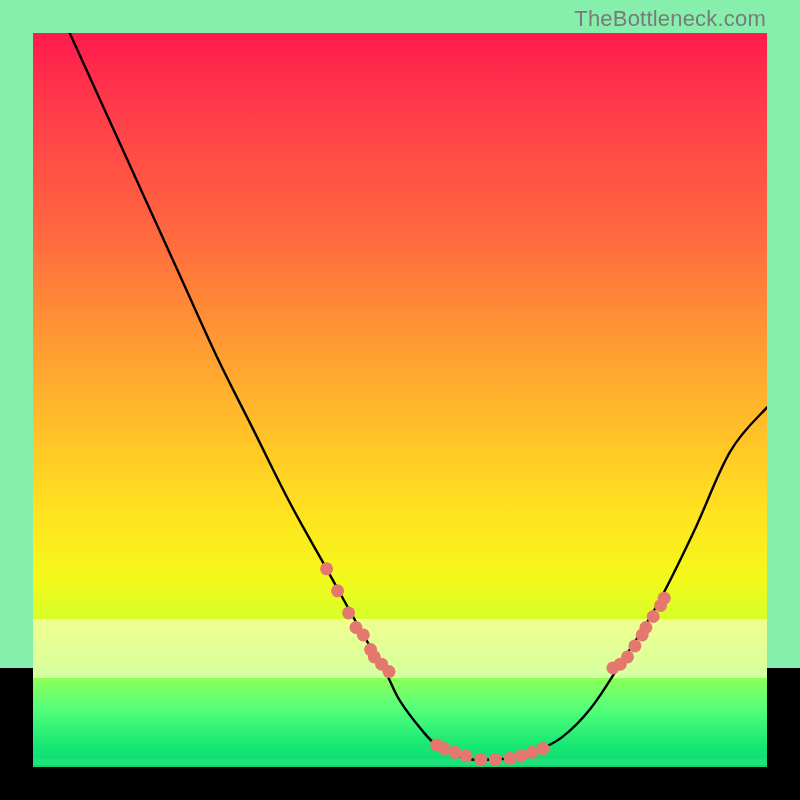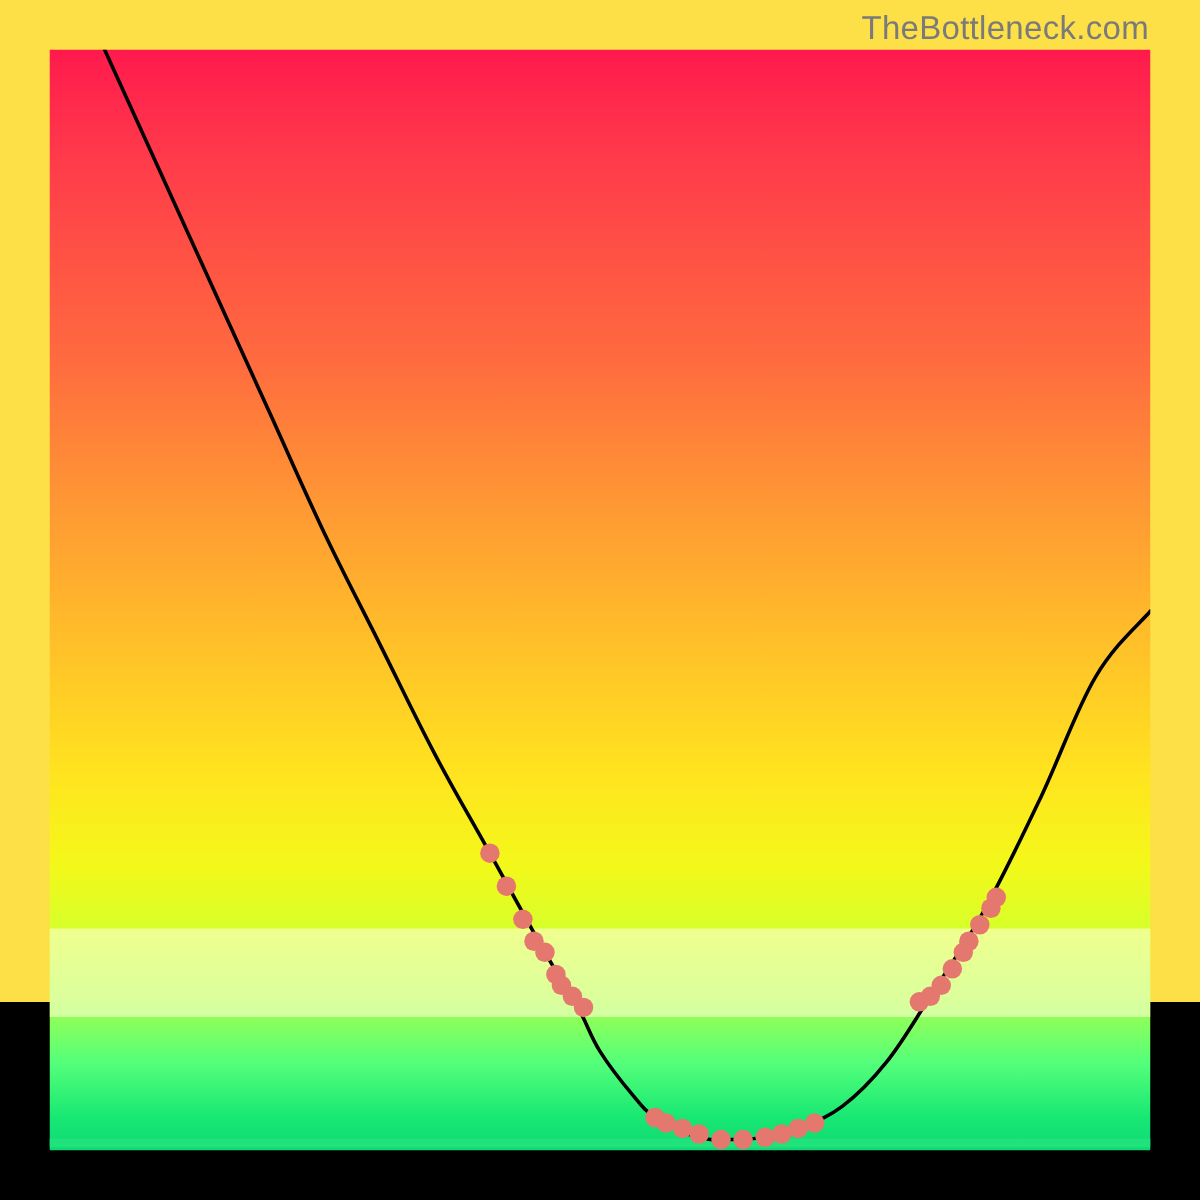--- a/index.html
+++ b/index.html
@@ -10,21 +10,21 @@
     background: #000;
     overflow: hidden;
     font-family: Arial, Helvetica, sans-serif;
   }
   .frame {
     position: absolute;
     left: 0;
     top: 0;
     width: 800px;
     height: 668px;
-    background: #fde047;
+    background: #86efac;
   }
   .plot-area {
     position: absolute;
     left: 33px;
     top: 33px;
     width: 734px;
     height: 734px;
     overflow: hidden;
   }
   

